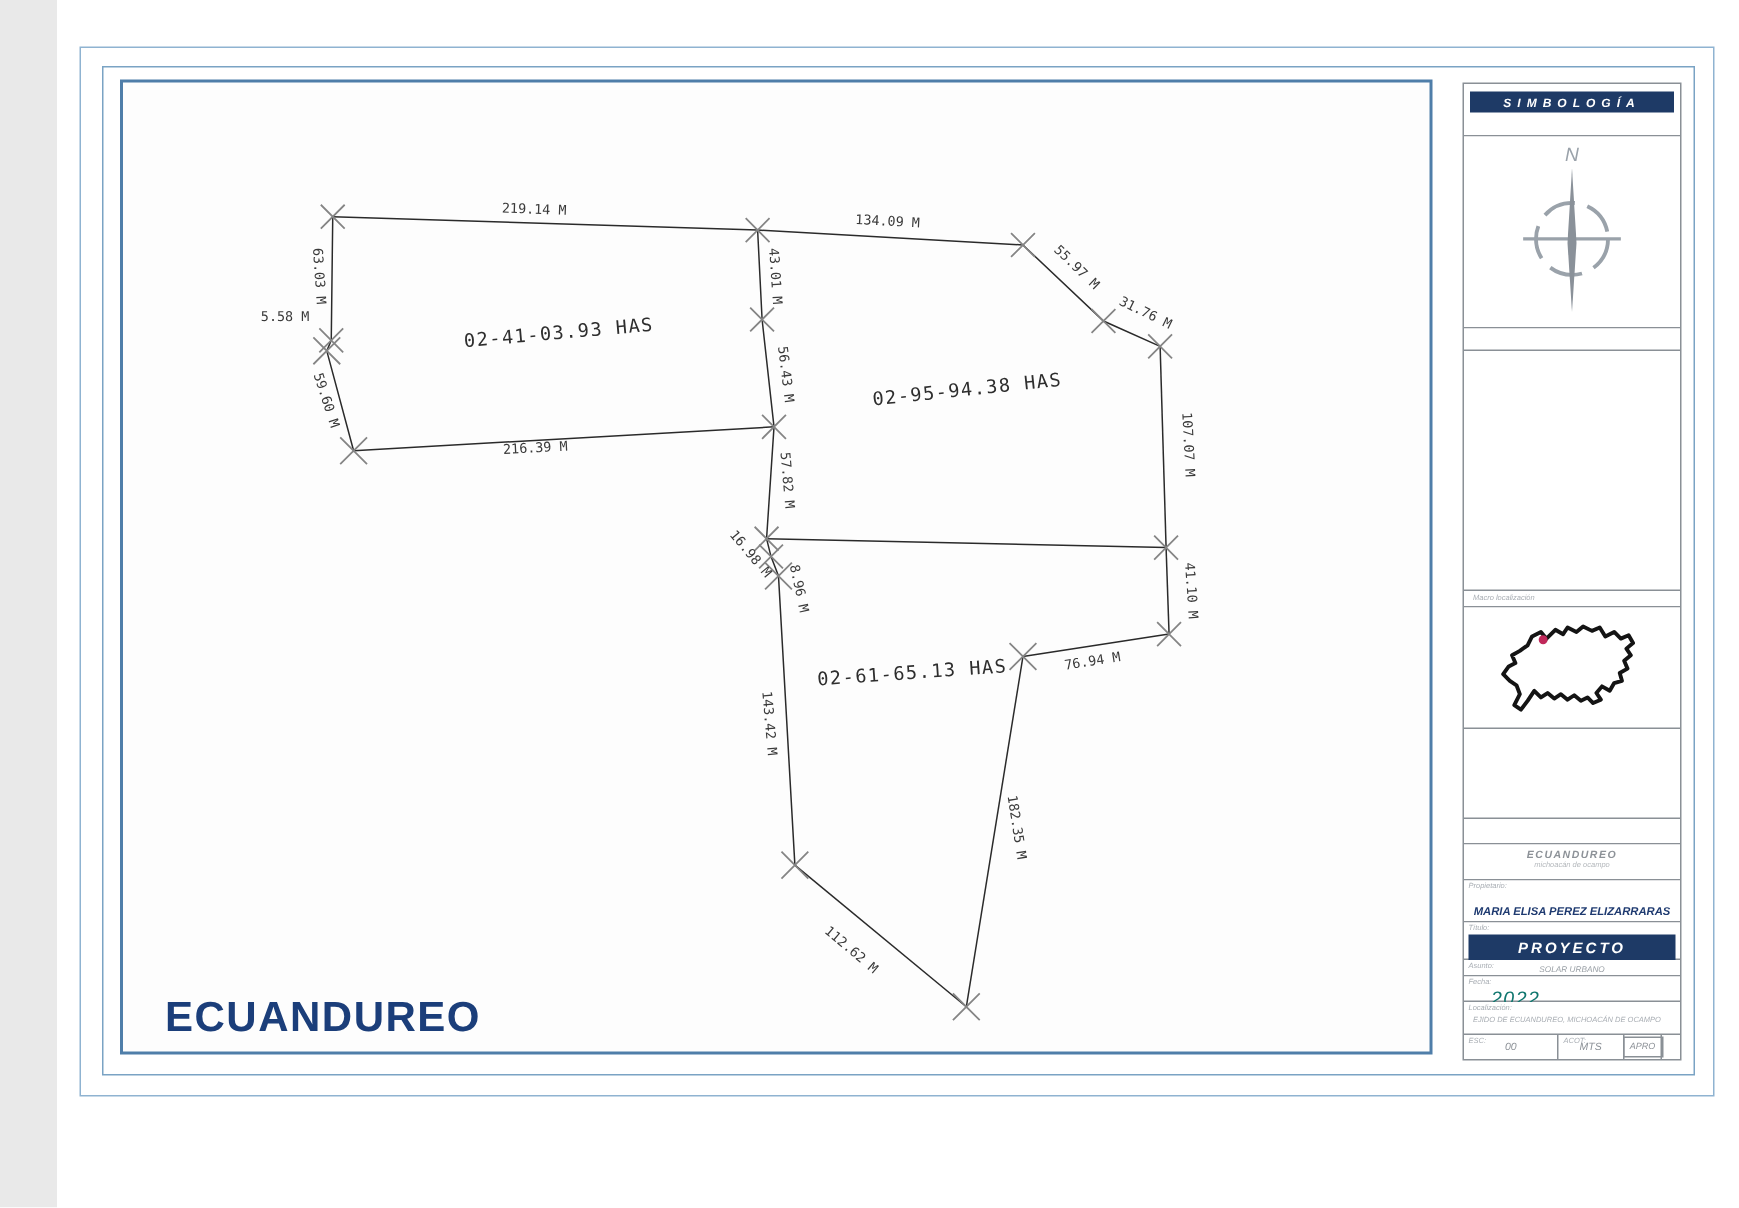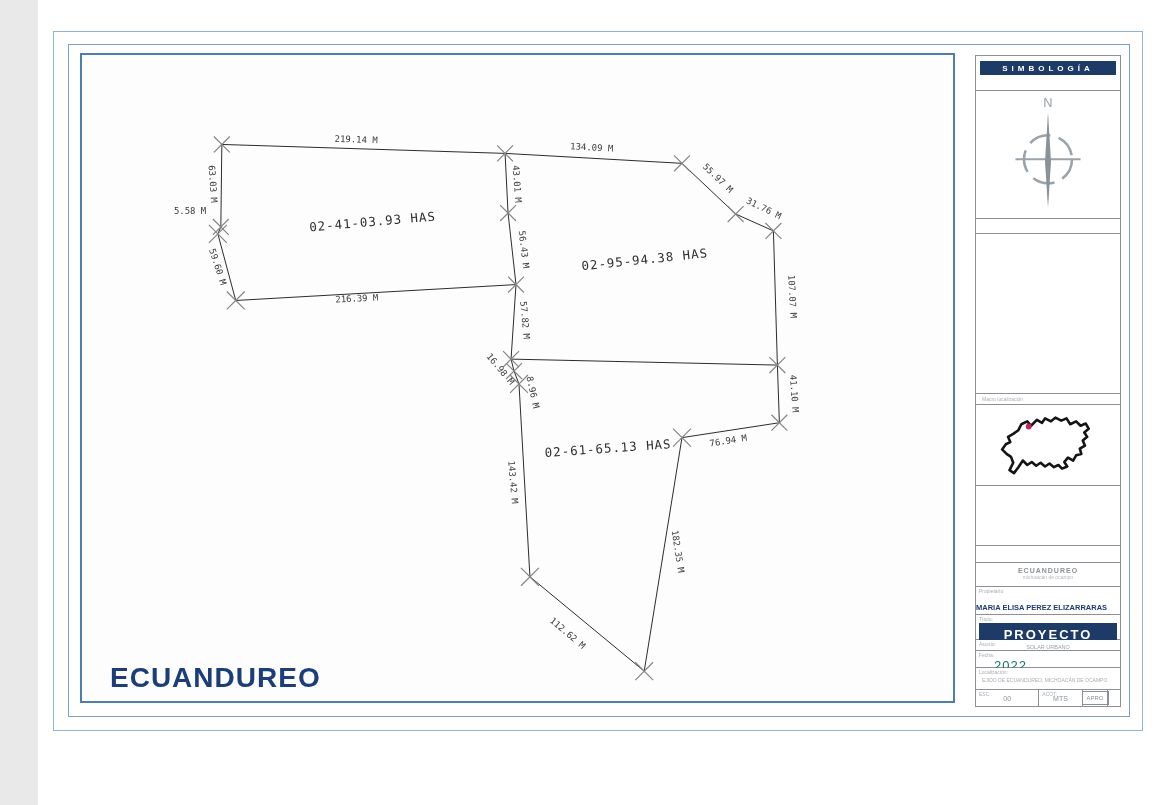--- a/index.html
+++ b/index.html
@@ -16,30 +16,30 @@
                  border:2px solid #4f7ea9; background:#fdfdfd; }
 
   .plan-title { position:absolute; left:110px; top:662px; font-size:28px; font-weight:bold;
                 color:#1b3e7a; letter-spacing:1px; }
 
   svg text.meas { font-family:"DejaVu Sans Mono", monospace; font-size:9px; fill:#3a3a3a; }
   svg text.area { font-family:"DejaVu Sans Mono", monospace; font-size:12.5px; fill:#2e2e2e; letter-spacing:1px; }
 
   
   .sidebar { position:absolute; left:975px; top:55px; width:146px; height:652px;
-             border:1px solid #8a9096; background:#fff; display:flex; flex-direction:column; }
+             border:1px solid #8a9096; background:#fff; display:flex; flex-direction:column;font-style:italic; }
   .sb-box { border-bottom:1px solid #8a9096; position:relative; background:#fff; }
   .navybar { background:#1e3a66; color:#fff; font-weight:bold; text-align:center; }
   .sym-head { margin:5px 4px 0 4px; font-size:8px; letter-spacing:4px; padding:3px 0 2px 0; }
   .tiny-label { position:absolute; left:3px; top:1px; font-size:5px; color:#a9aeb4; }
   .center-cell { display:flex; align-items:center; justify-content:center; height:100%; }
   .org-name { font-size:7px; font-weight:bold; color:#8d9298; letter-spacing:1px; text-align:center; }
   .org-sub  { font-size:5px; color:#b4b8bc; text-align:center; }
-  .owner    { font-size:7.5px; font-weight:bold; color:#1e3a70; margin-top:16px; }
-  .proyecto { margin:8px 3px 3px 3px; font-size:13px; letter-spacing:2px; padding:4px 0; }
+  .owner    { font-size:7.5px; font-weight:bold; color:#1e3a70; text-align:center; margin-top:16px; }
+  .proyecto { margin:8px 3px 3px 3px; font-size:10px; letter-spacing:2px; padding:4px 0; }
   .subject  { font-size:5.5px; color:#9aa0a6; text-align:center; margin-top:4px; }
   .year     { font-size:13px; color:#0f766e; margin:7px 0 0 18px; letter-spacing:1px; }
   .loc-line { font-size:5px; color:#a9aeb4; margin:9px 4px 0 6px; }
   .bottom-row { display:flex; height:100%; }
   .bcell { position:relative; border-right:1px solid #8a9096; display:flex;
            align-items:center; justify-content:center; font-size:7px; color:#8d9298; }
   .apro-box { border:1px solid #8a9096; font-size:6px; color:#8d9298; padding:3px 4px; }
 </style>
 </head>
 <body>

